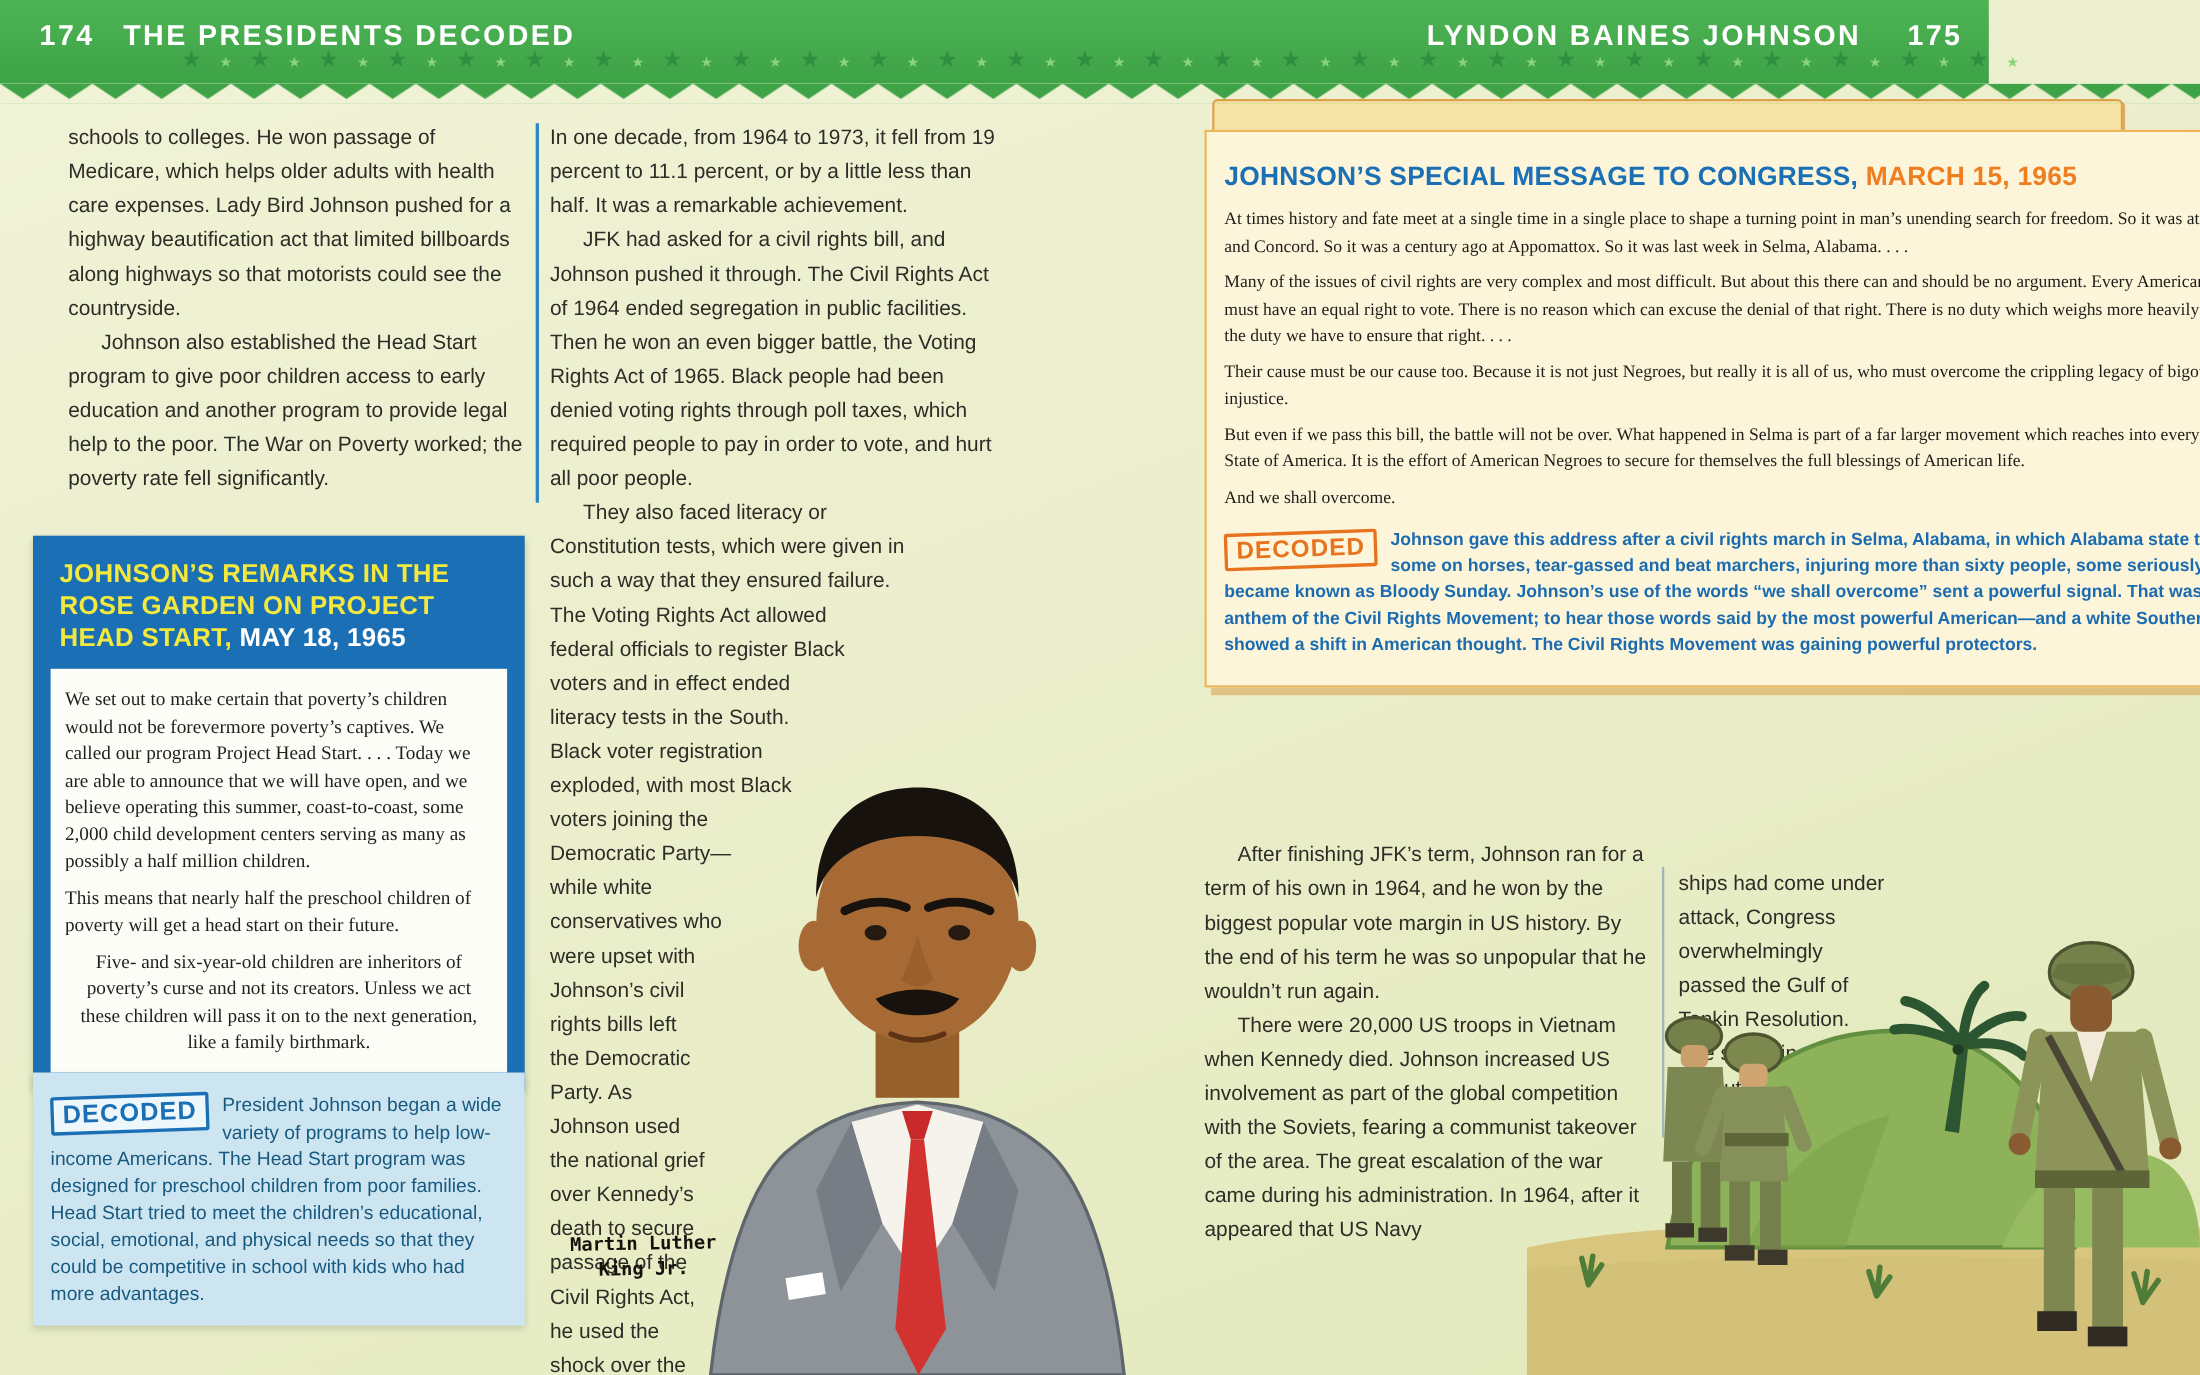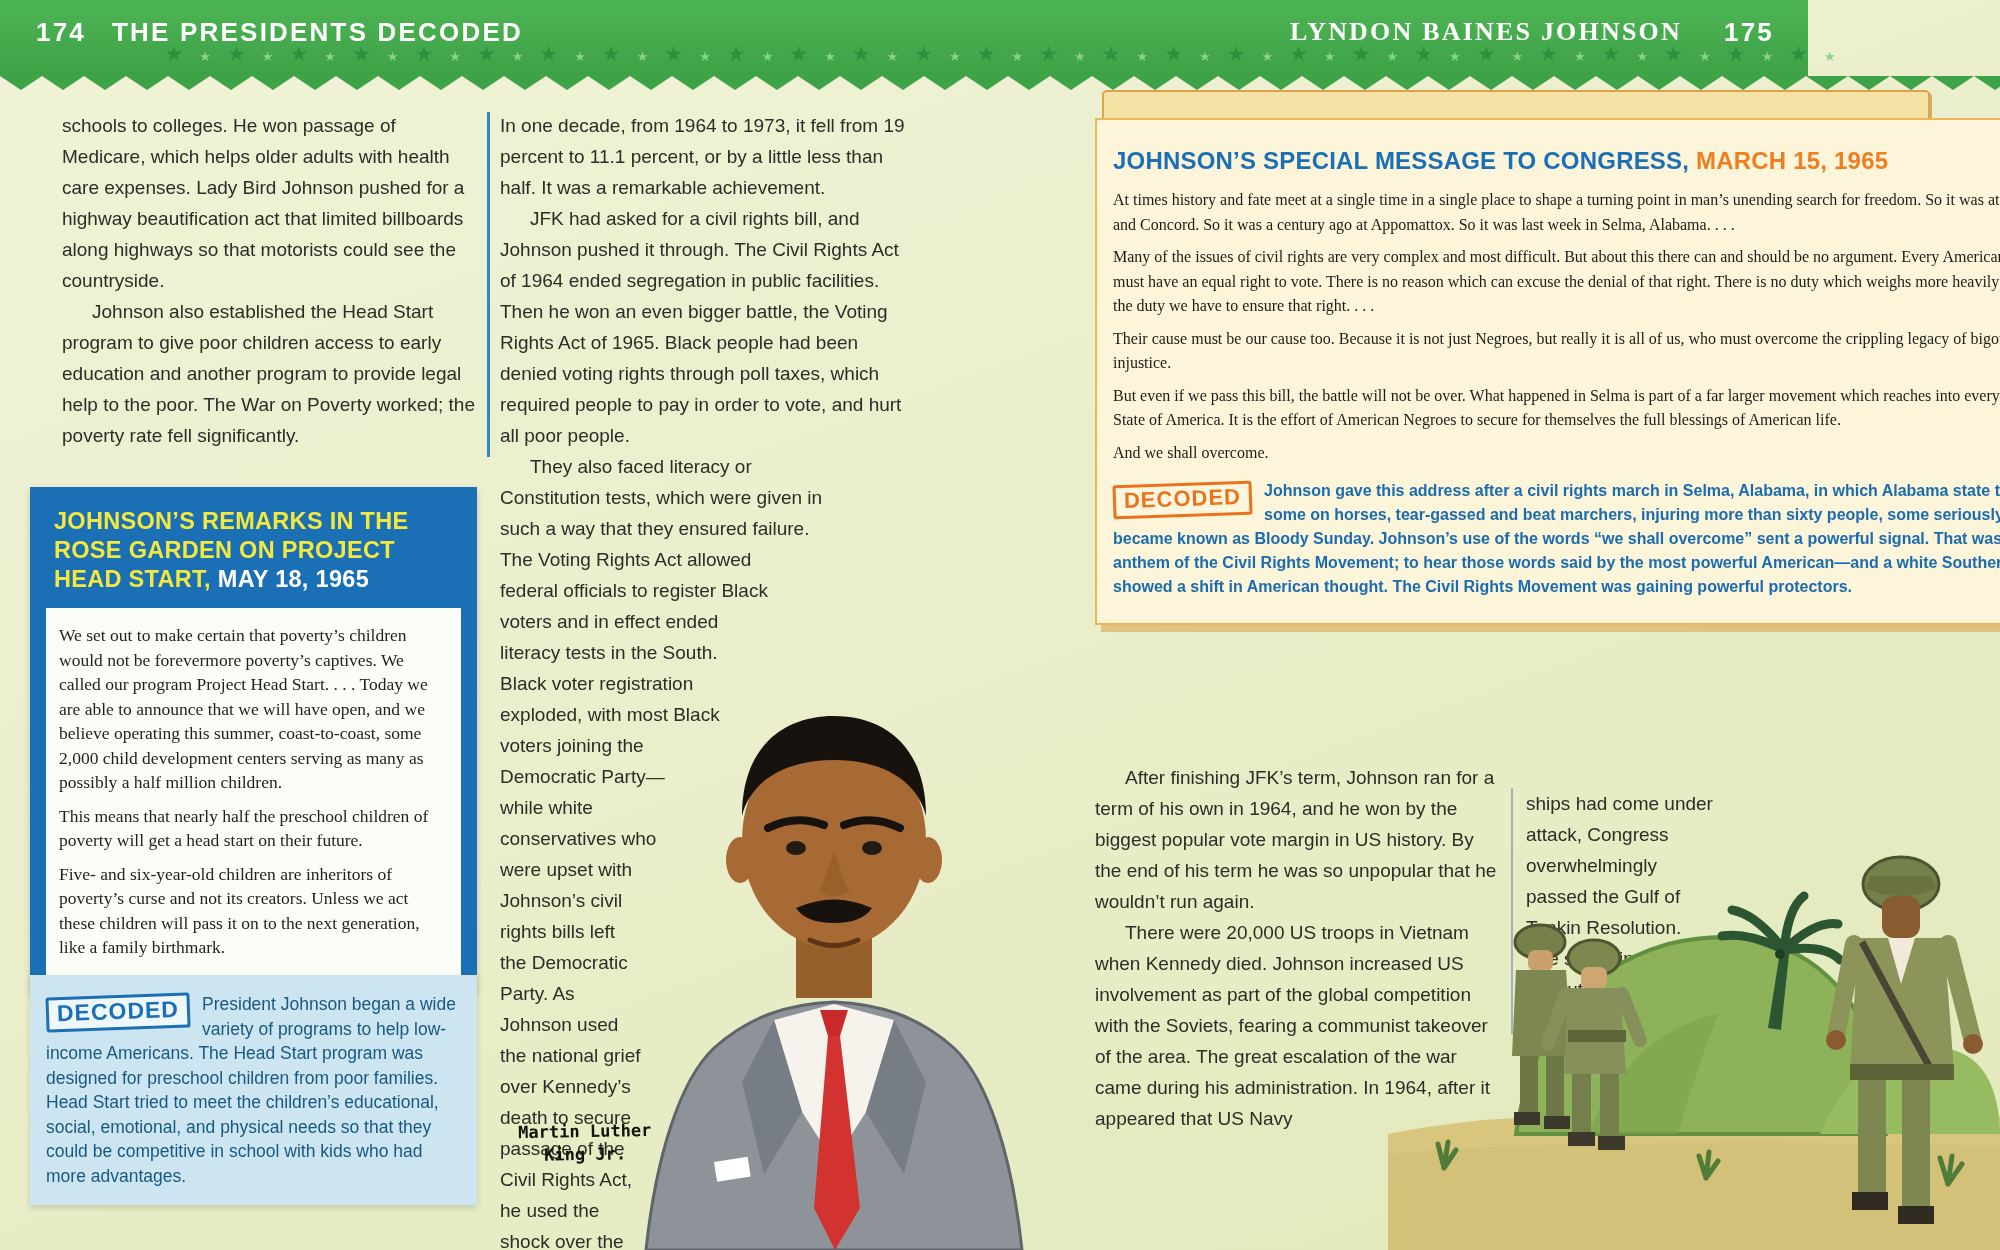--- a/index.html
+++ b/index.html
@@ -6,22 +6,22 @@
   .spread{position:relative;width:2000px;height:1250px;overflow:hidden;
     background:linear-gradient(160deg,#f0f3d6 0%,#eaeecb 50%,#e2e9ba 100%);
     font-family:"Liberation Sans",sans-serif;}
 
   
   .header{position:absolute;left:0;top:0;width:1808px;height:76px;
     background:linear-gradient(180deg,#4db454,#3ea247);z-index:5;}
   .hdr-text{position:absolute;top:17px;color:#ffffff;font-weight:bold;font-size:26px;letter-spacing:2.2px;white-space:nowrap;}
   .pageno-left{left:36px;}
   .booktitle{left:112px;}
-  .chaptitle{right:126px;font-family:Liberation Serif, serif;}
-  .pageno-right{right:34px;}
+  .chaptitle{right:116px;}
+  .pageno-right{right:24px;}
   .stars{position:absolute;top:42px;left:0;width:2000px;height:32px;text-align:center;white-space:nowrap;overflow:hidden;}
   .st{display:inline-block;margin:0 8px;vertical-align:middle;}
   .st.b{color:#2e8f3e;font-size:21px;}
   .st.s{color:#8ad47d;font-size:13px;transform:translateY(2px);}
   .header-zig{position:absolute;left:0;top:76px;width:2000px;height:18px;z-index:5;}
 
   
   .bodytext{color:#2e2c27;font-size:19px;line-height:31px;}
   .bodytext p{margin:0;}
   .ind{text-indent:30px;}
@@ -33,21 +33,21 @@
   .mlk-float{float:right;width:256px;height:610px;margin:190px 0 0 12px;
     shape-outside:polygon(82% 0%,100% 0%,100% 100%,0% 100%,0% 55%);}
 
   .rose-box{position:absolute;left:30px;top:487px;width:447px;background:#1b6fb5;
     padding:14px 16px 16px;box-sizing:border-box;box-shadow:0 3px 6px rgba(60,70,40,.25);}
   .rose-title{color:#f3e83e;font-size:23.5px;line-height:29px;font-weight:bold;letter-spacing:.3px;padding:6px 8px 14px;}
   .rose-title .date{color:#ffffff;}
   .quote-box{background:#fdfdf8;padding:15px 13px;font-family:"Liberation Serif",serif;
     font-size:17.5px;line-height:24.5px;color:#201f1a;}
   .quote-box p{margin:0 0 9px;}
-  .quote-box p:last-child{margin:0;}
+  .quote-box p:last-child{margin:0;text-align:center;}
 
   .decoded-box{position:absolute;left:30px;top:975px;width:447px;background:#cde5f1;
     padding:17px 16px;box-sizing:border-box;font-size:17.5px;line-height:24.5px;
     color:#17597f;font-weight:500;box-shadow:0 3px 6px rgba(60,70,40,.2);}
   .stamp{display:inline-block;font-weight:bold;letter-spacing:1px;padding:1px 8px 3px;
     border:3px solid;border-radius:3px;transform:rotate(-2deg);}
   .stamp-blue{color:#1b6fb5;border-color:#1b6fb5;background:#eef7fc;font-size:23px;float:left;margin:3px 12px 4px 0;}
   .stamp-orange{color:#e8731e;border-color:#e8731e;background:#fdf6dc;font-size:22px;float:left;margin:4px 12px 2px 0;}
 
   .mlk{position:absolute;left:618px;top:688px;width:432px;height:562px;z-index:2;}

